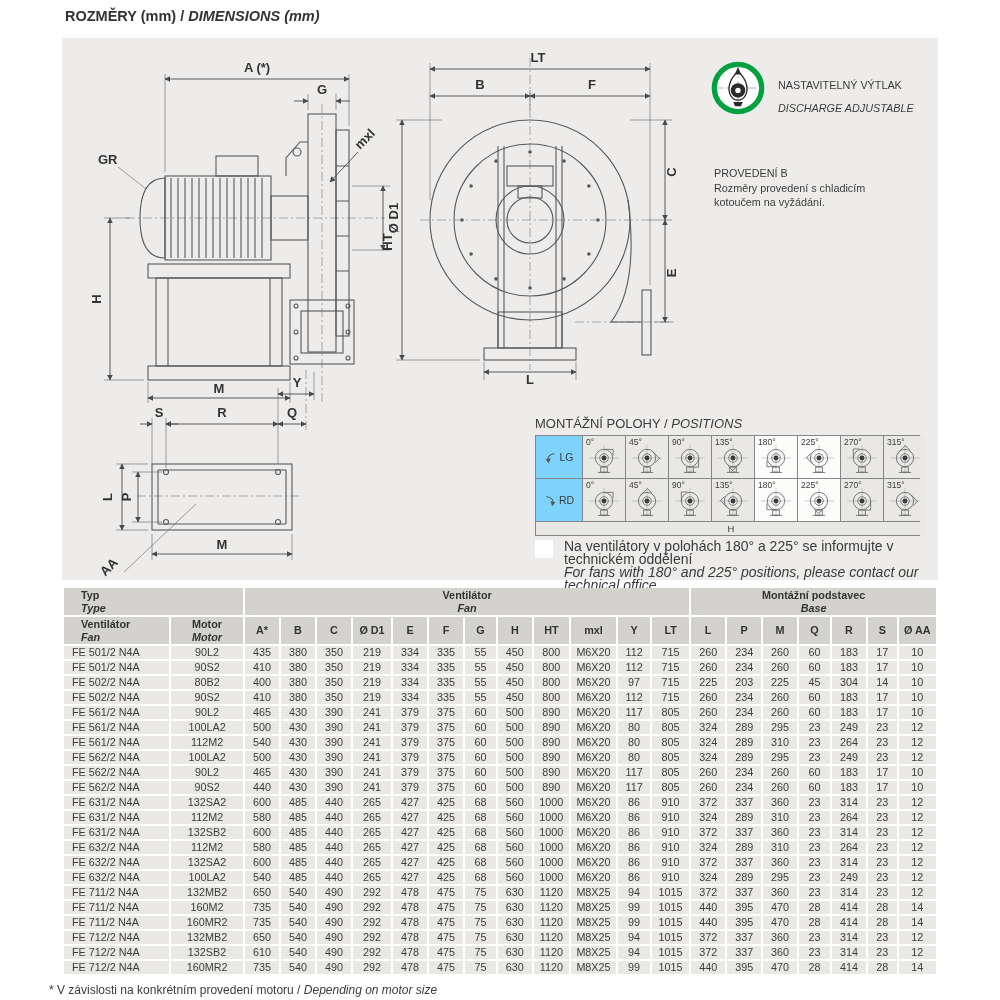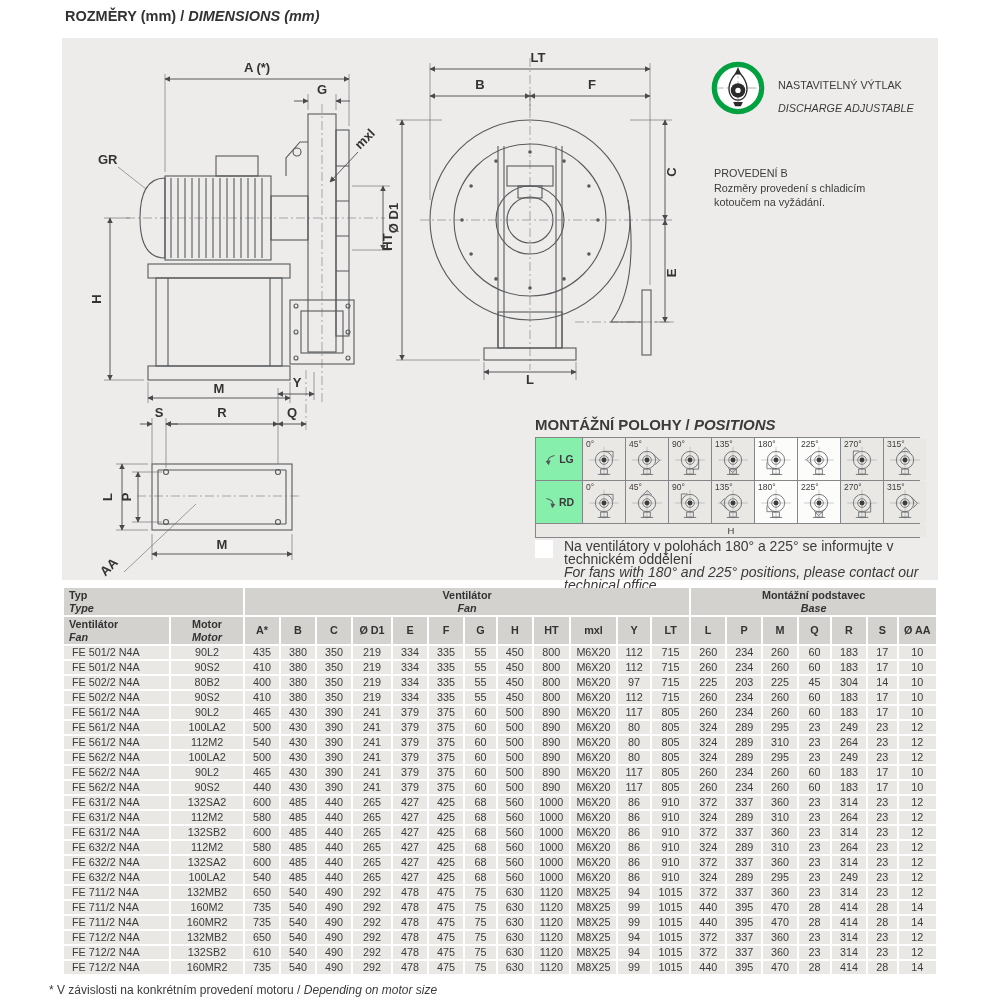--- a/index.html
+++ b/index.html
@@ -22,44 +22,44 @@
 
   .badge{position:absolute;left:648px;top:22px;display:flex;align-items:flex-end;gap:12px;}
   .badge-text{font-size:10.8px;line-height:15px;color:#3b3b3b;}
   .badge-text .en{font-style:italic;margin-top:8px;}
 
   .confnote{position:absolute;left:652px;top:128px;font-size:10.8px;line-height:14.5px;color:#3b3b3b;}
   .confnote .en{font-style:italic;}
   .confnote .blk{margin-bottom:24px;}
 
   .pos{position:absolute;left:473px;top:378px;width:388px;}
-  .pos-title{font-size:15px;font-weight:bold;margin-bottom:4px;color:#3b3b3b;}
+  .pos-title{font-size:13px;font-weight:normal;margin-bottom:4px;color:#3b3b3b;}
   .pos-title .en{font-style:italic;}
   .pos-grid{display:grid;grid-template-columns:46px repeat(8,42px);gap:1px;background:#85868a;border:1px solid #85868a;width:383px;}
-  .pos-label{background:#86efac;display:flex;align-items:center;justify-content:center;gap:2px;font-size:10.5px;color:#3b3b3b;height:42px;font-weight:bold;}
+  .pos-label{background:#7dd3fc;display:flex;align-items:center;justify-content:center;gap:2px;font-size:10.5px;color:#3b3b3b;height:42px;}
   .pos-label svg.rd{transform:scaleX(-1);}
   .pos-cell{background:#e9e8e5;height:42px;position:relative;}
   .pos-cell.hi{background:#fcfcfb;}
   .angle{position:absolute;top:1px;left:3px;font-size:8.5px;color:#3b3b3b;}
   .pos-fan{position:absolute;left:50%;bottom:1px;transform:translateX(-50%);}
   .pln{fill:none;stroke:#66676a;stroke-width:1;}
   .pcl{stroke:#9a9b9d;stroke-width:.6;}
   .pdot{fill:#3c3c3c;}
   .pos-footer{grid-column:1 / -1;background:#e9e8e5;height:13px;line-height:13px;text-align:center;font-size:9.5px;color:#3b3b3b;}
 
   .note{position:absolute;left:473px;top:502px;display:flex;gap:11px;align-items:flex-start;}
   .note-sq{width:18px;height:18px;background:#fff;flex:0 0 auto;}
   .note-text{font-size:14px;line-height:13px;color:#3b3b3b;}
   .note-text .en{font-style:italic;}
 
   #tblwrap{position:absolute;left:62px;top:586px;width:876px;}
   table{border-collapse:separate;border-spacing:2px;width:876px;table-layout:fixed;font-size:10.8px;}
   th{background:#d3d2cf;font-weight:bold;padding:1px 2px;line-height:12.5px;color:#333;text-align:center;vertical-align:middle;}
   th .sub{font-style:italic;}
-  th.left{text-align:left;padding-left:5px;}
+  th.left{text-align:left;padding-left:17px;}
   td{background:#e9e8e5;text-align:center;height:13px;line-height:13px;padding:0 1px;white-space:nowrap;overflow:hidden;color:#3b3b3b;}
   td.c-type{text-align:left;padding-left:8px;}
 
   #footnote{position:absolute;left:49px;top:983px;font-size:12px;color:#3b3b3b;}
   #footnote .en{font-style:italic;}
 </style>
 </head>
 <body>
 
 <div id="page">

